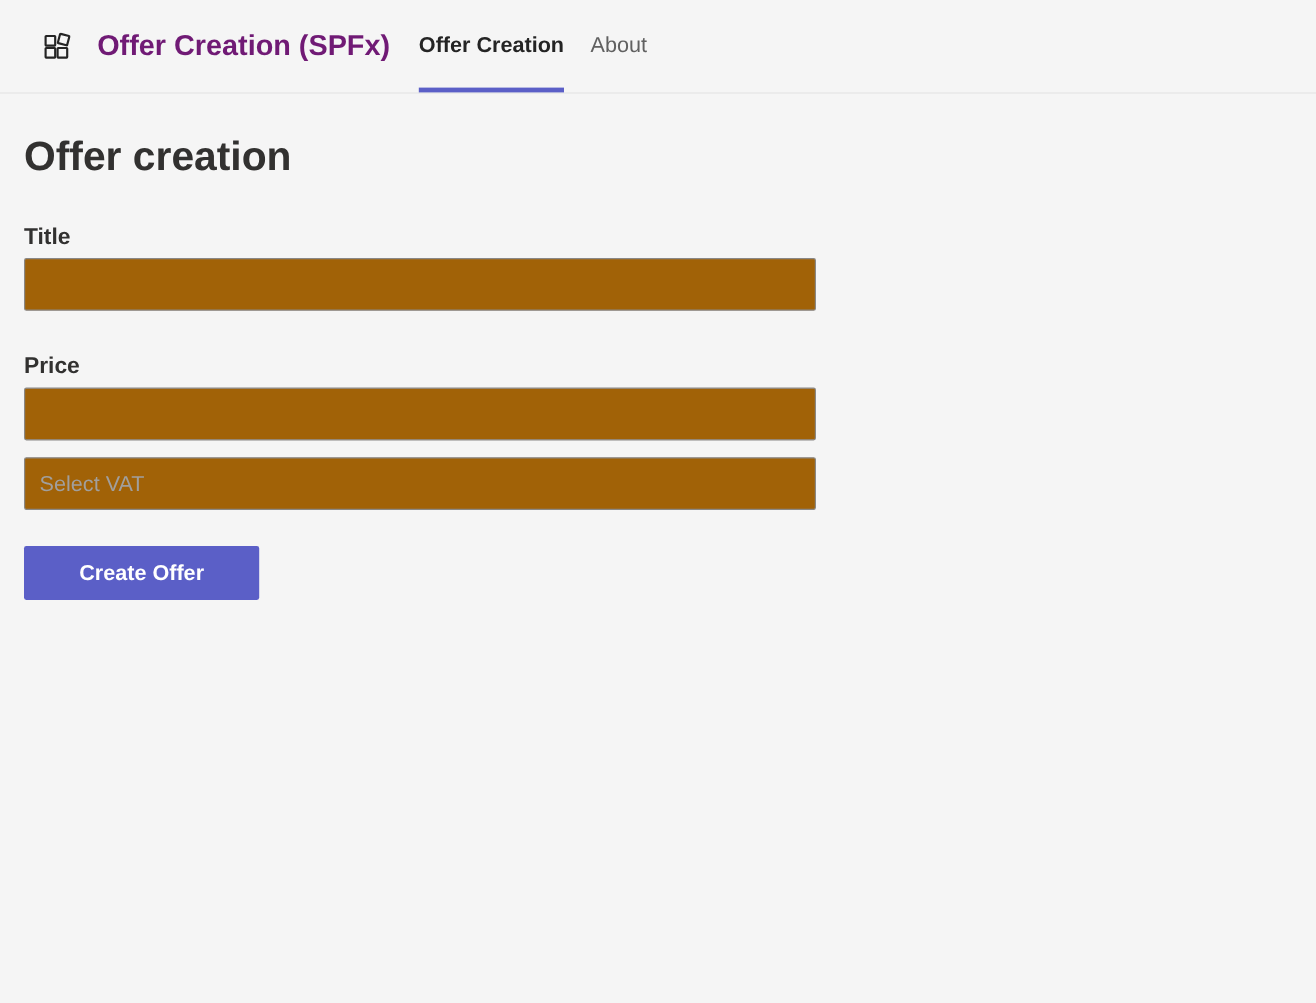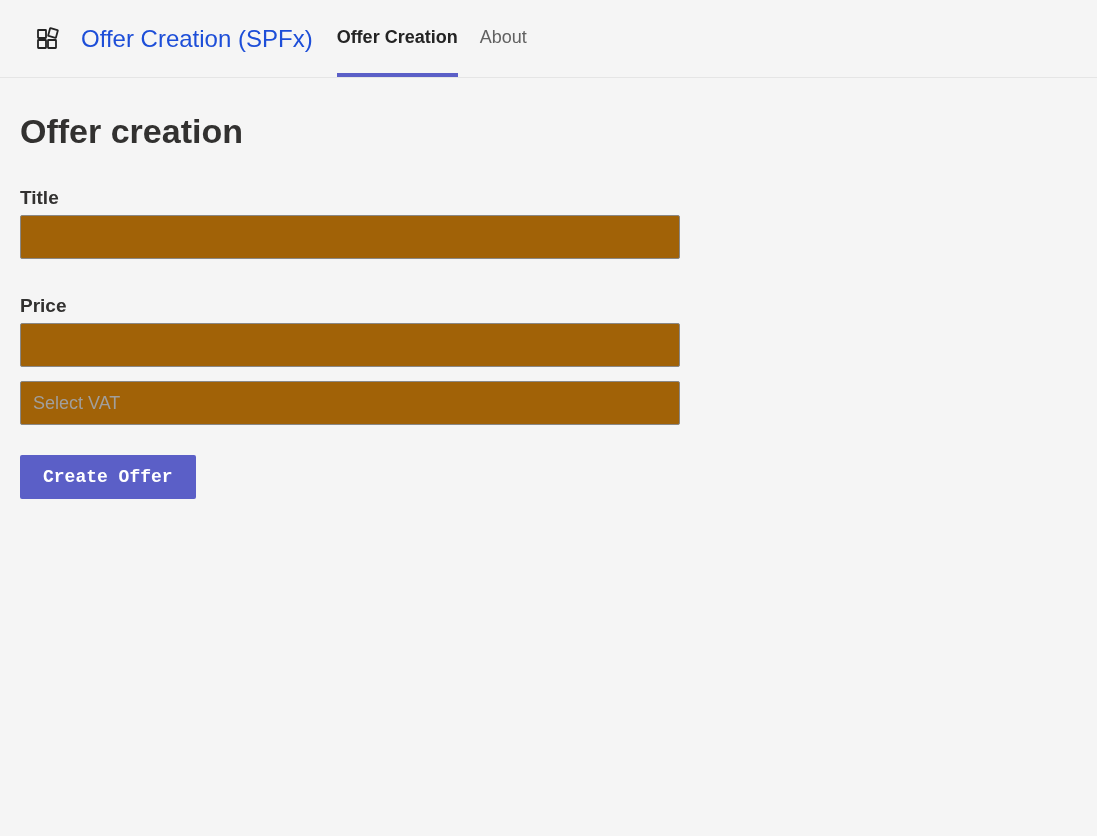--- a/index.html
+++ b/index.html
@@ -28,22 +28,22 @@
     .app-icon {
       width: 24px;
       height: 24px;
       margin-right: 22px;
       color: #242424;
       flex-shrink: 0;
     }
     
     .app-title {
       font-size: 24px;
-      font-weight: 400;
-      color: #1d4ed8;
+      font-weight: 700;
+      color: #701a75;
       margin-right: 24px;
     }
     
     .tabs {
       display: flex;
       gap: 22px;
       height: 100%;
       align-items: center;
     }
     
@@ -121,24 +121,24 @@
       font-family: inherit;
       background-color: #ffffff;
       border: 1px solid #8a8886;
       border-radius: 2px;
       outline: none;
       resize: both;
     }
     
     .btn-primary {
       display: inline-block;
-      padding: 12px 23px;
+      padding: 12px 46px;
       font-size: 18px;
       font-weight: 600;
-      font-family: Liberation Mono, monospace;
+      font-family: Liberation Sans, sans-serif;
       color: #ffffff;
       background-color: #5b5fc7;
       border: none;
       border-radius: 2px;
       cursor: pointer;
       margin-top: 16px;
     }
     
     .input-wrapper {
       position: relative;

